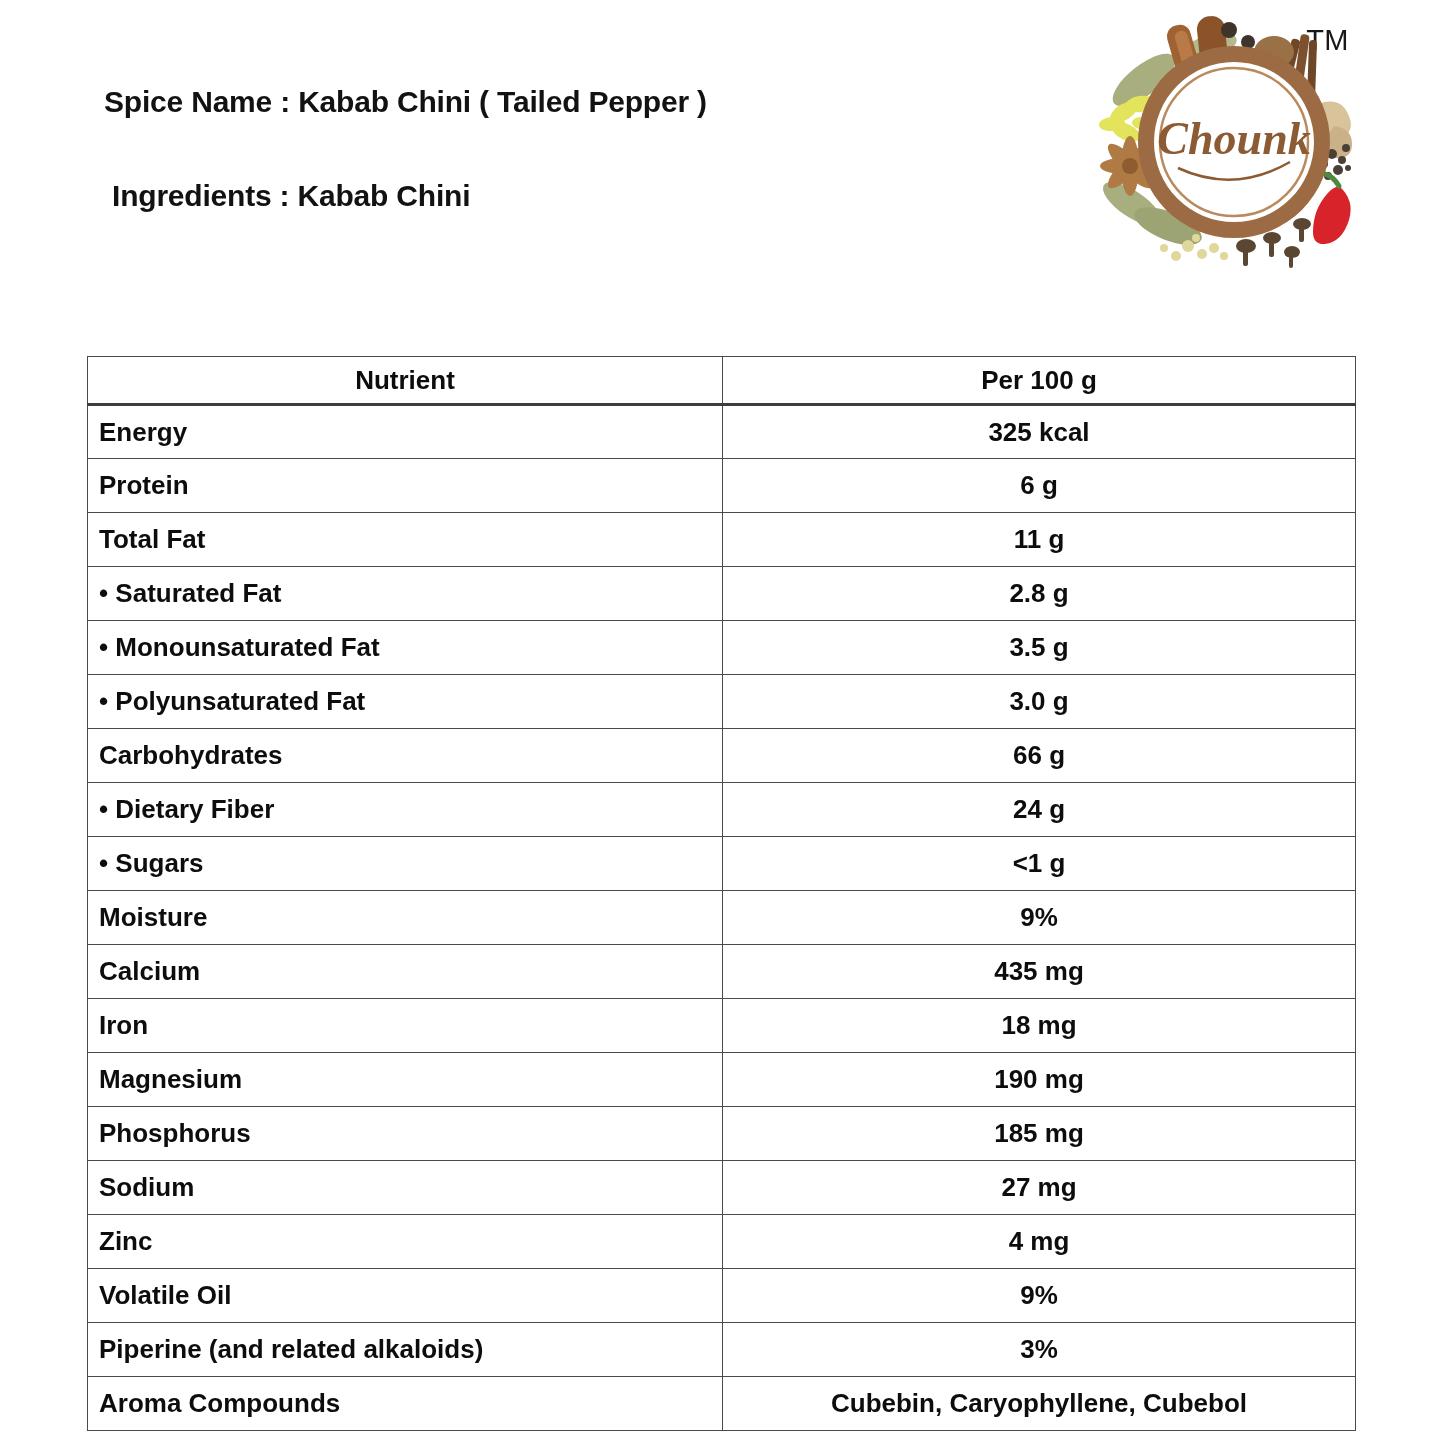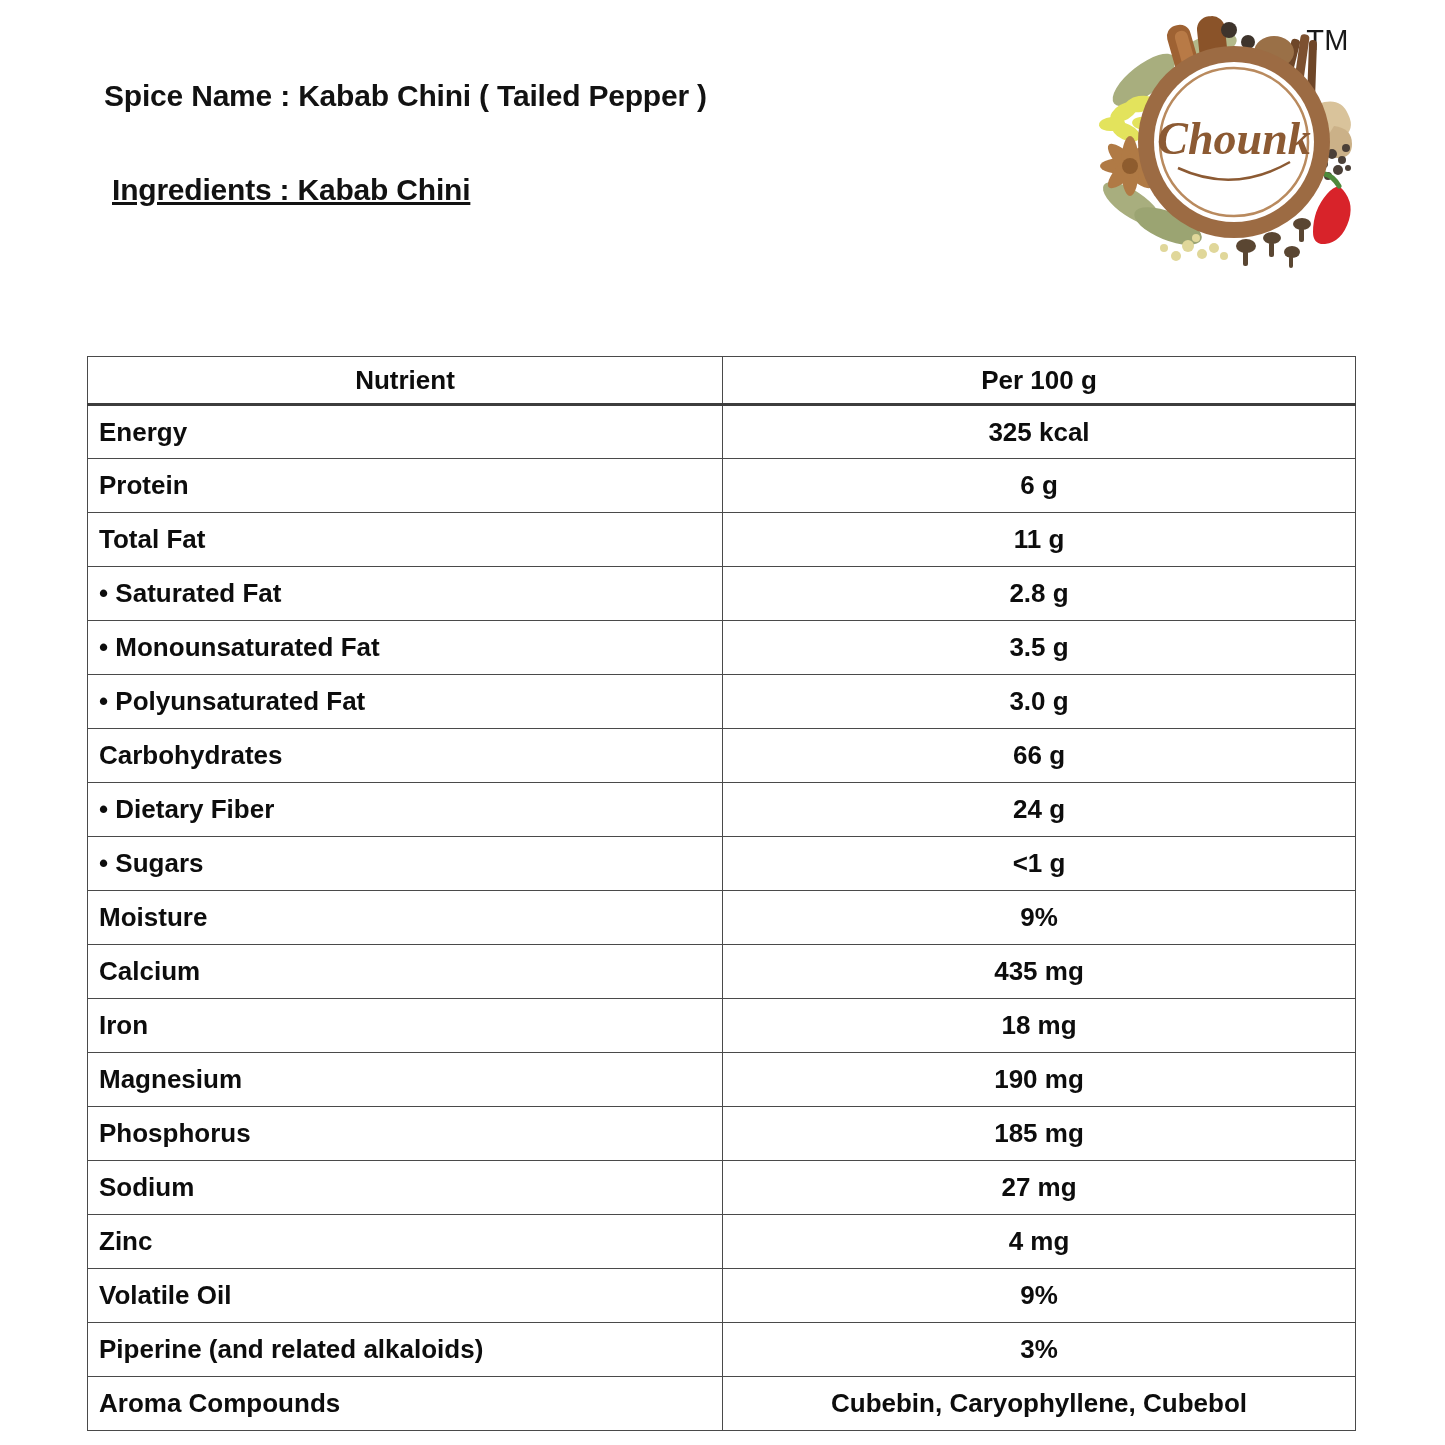--- a/index.html
+++ b/index.html
@@ -15,35 +15,35 @@
     font-family: "Liberation Sans", sans-serif;
     color: #111111;
     position: relative;
     overflow: hidden;
   }
 
   
   .header-block {
     position: absolute;
     left: 104px;
-    top: 78px;
+    top: 84px;
     width: 900px;
   }
 
   .head-line {
     font-weight: bold;
     font-size: 30px;
     letter-spacing: -0.2px;
     color: #121212;
     white-space: nowrap;
     line-height: 1.2;
   }
 
   .head-line.l1 { margin-bottom: 58px; }
-  .head-line.l2 { margin-left: 8px; margin-bottom: 58px; text-decoration: underline; }
+  .head-line.l2 { margin-left: 8px; margin-bottom: 58px; }
   .head-line.l3 { margin-left: 11px; }
 
   
   .logo-wrap {
     position: absolute;
     left: 1096px;
     top: 8px;
     width: 270px;
     height: 262px;
   }

